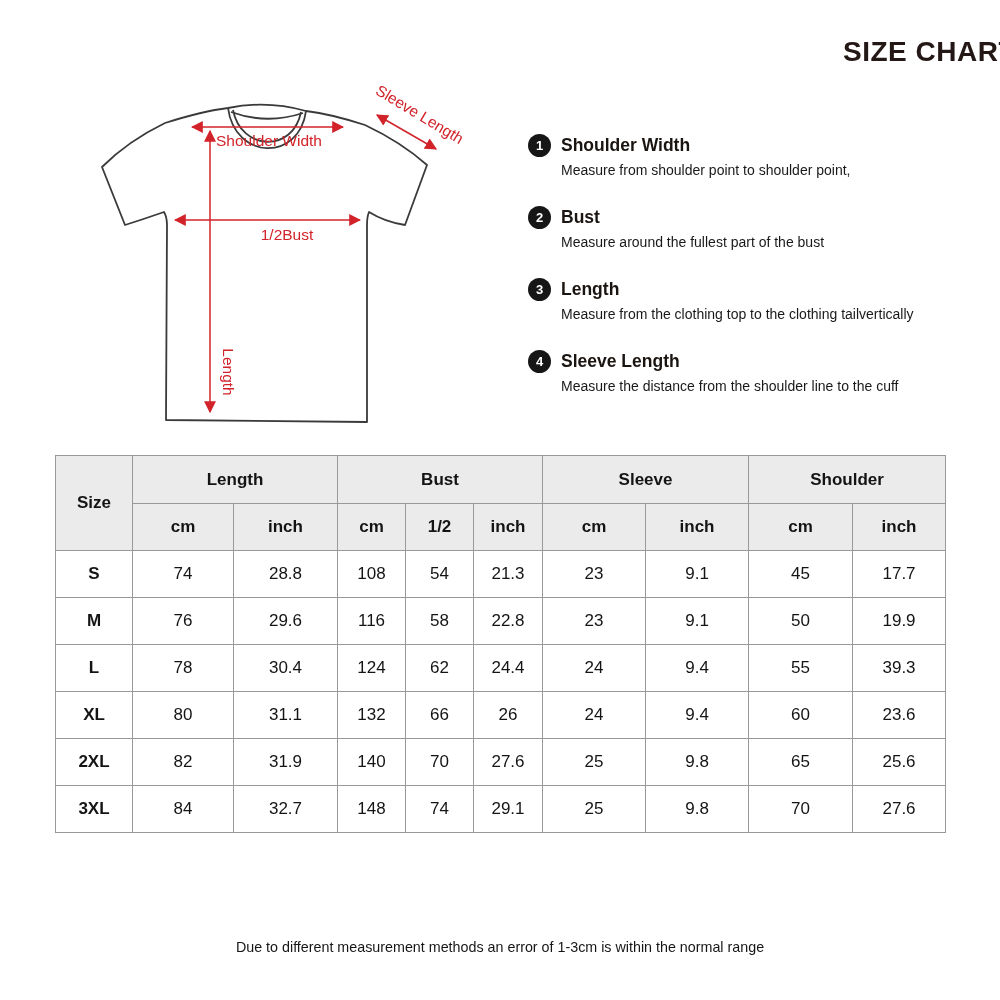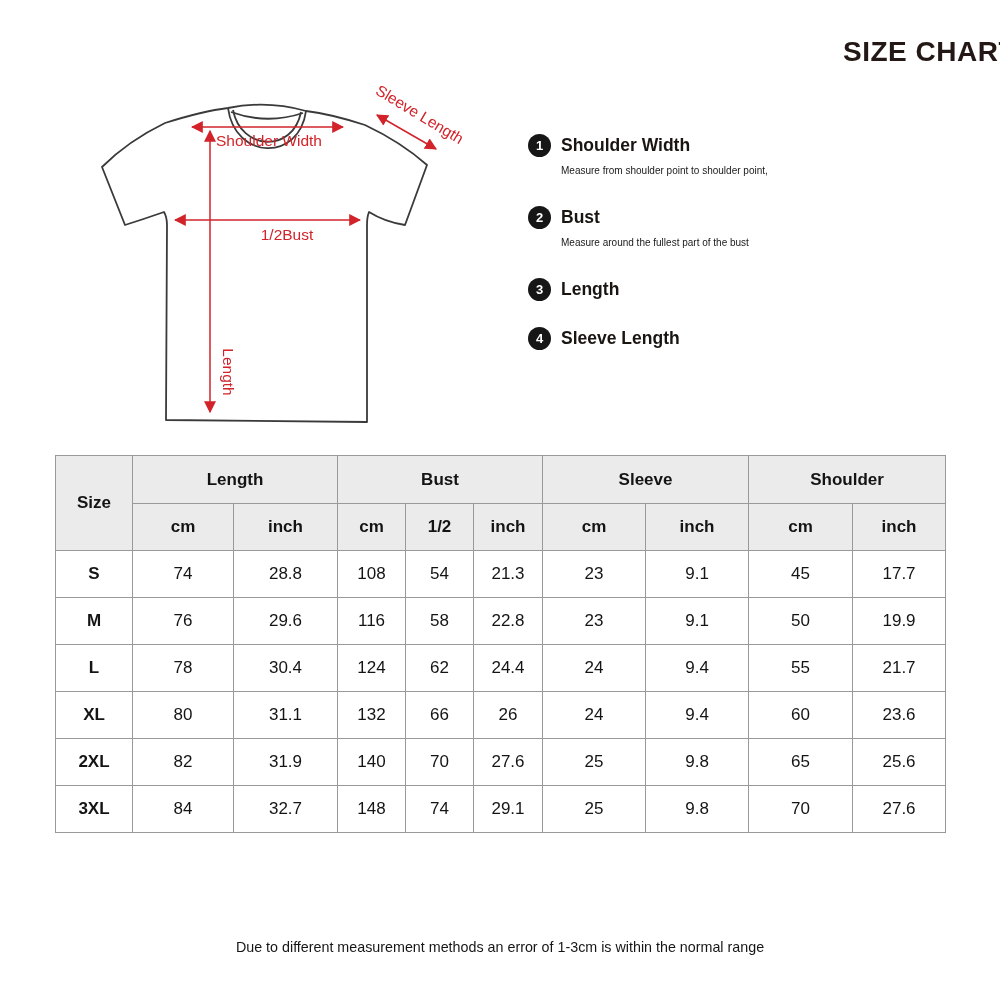--- a/index.html
+++ b/index.html
@@ -16,21 +16,21 @@
   
   .legend{position:absolute;left:528px;top:134px;width:440px;}
   .legend-item{margin-bottom:26px;}
   .legend-head{display:flex;align-items:center;gap:10px;}
   .legend-num{
     width:23px;height:23px;border-radius:50%;background:#161616;color:#ffffff;
     font-size:13px;font-weight:700;display:flex;align-items:center;justify-content:center;
     flex:0 0 23px;
   }
   .legend-title{font-size:17.5px;font-weight:700;color:#1b1512;}
-  .legend-desc{margin:4px 0 0 33px;font-size:10px;line-height:19px;color:#191919;}
+  .legend-desc{margin:4px 0 0 33px;font-size:14px;line-height:19px;color:#191919;}
   
   .table-wrap{position:absolute;left:55px;top:455px;}
   table.size-table{border-collapse:collapse;table-layout:fixed;width:890px;}
   .size-table th,.size-table td{
     border:1px solid #999999;text-align:center;vertical-align:middle;
     font-size:17px;color:#141414;padding:0;
   }
   .size-table th{background:#ebebeb;font-weight:700;}
   .size-table td{background:#ffffff;font-weight:400;}
   .size-table td.size-col{font-weight:700;}
@@ -94,26 +94,32 @@
     <div class="legend-desc">
       <div>Measure around the fullest part of the bust</div>
     </div>
   </div>
 
   <div class="legend-item">
     <div class="legend-head">
       <div class="legend-num">3</div>
       <div class="legend-title">Length</div>
     </div>
+    <div class="legend-desc">
+      <div>Measure from the clothing top to the clothing tailvertically</div>
+    </div>
   </div>
 
   <div class="legend-item">
     <div class="legend-head">
       <div class="legend-num">4</div>
       <div class="legend-title">Sleeve Length</div>
+    </div>
+    <div class="legend-desc">
+      <div>Measure the distance from the shoulder line to the cuff</div>
     </div>
   </div>
 </div>
 
 <div class="table-wrap">
   <table class="size-table">
     <colgroup>
       <col style="width:77px">
         <col style="width:101px">
         <col style="width:104px">
@@ -173,21 +179,21 @@
       <tr class="drow">
         <td class="size-col">L</td>
         <td>78</td>
         <td>30.4</td>
         <td>124</td>
         <td>62</td>
         <td>24.4</td>
         <td>24</td>
         <td>9.4</td>
         <td>55</td>
-        <td>21.7</td>
+        <td>39.3</td>
       </tr>
       <tr class="drow">
         <td class="size-col">XL</td>
         <td>80</td>
         <td>31.1</td>
         <td>132</td>
         <td>66</td>
         <td>26</td>
         <td>24</td>
         <td>9.4</td>

